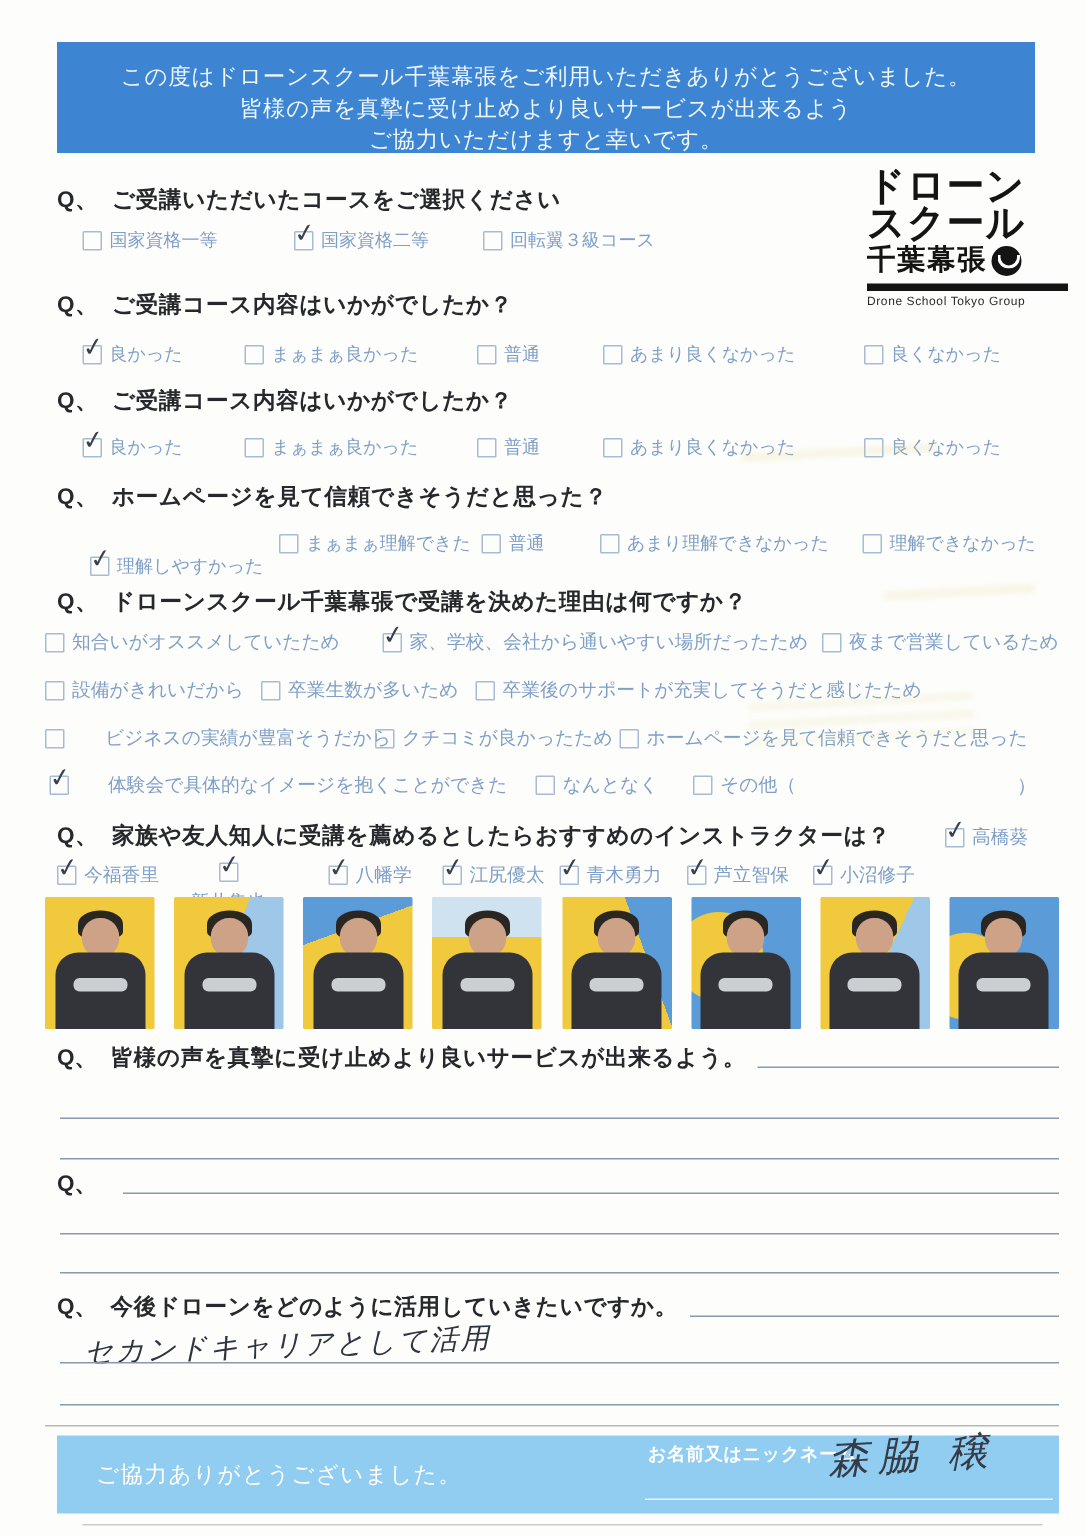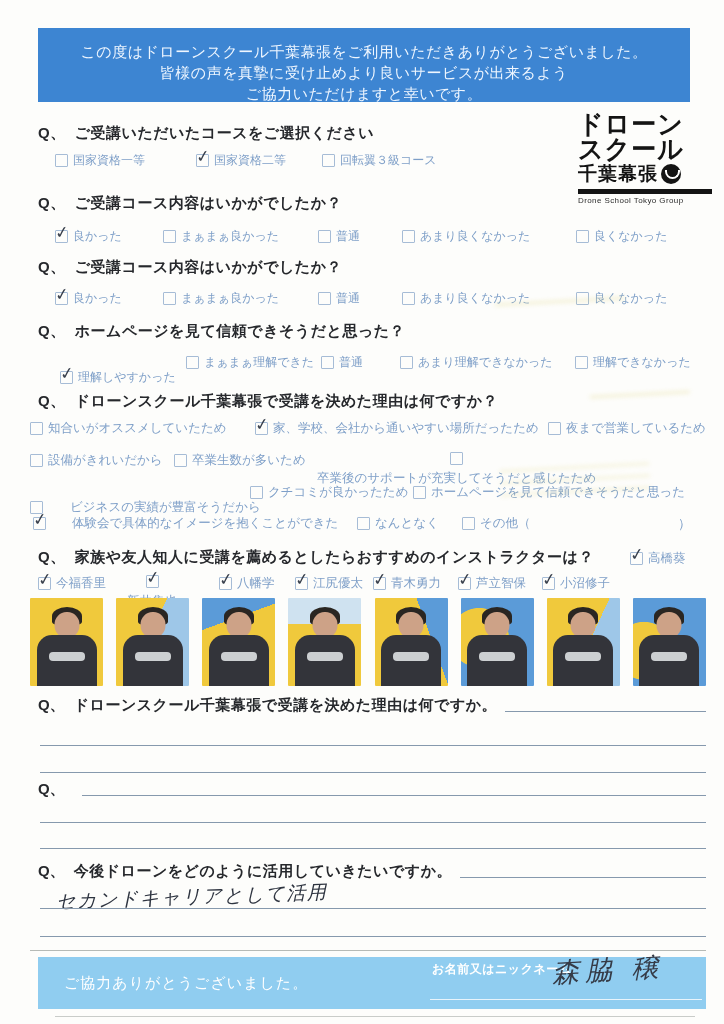--- a/index.html
+++ b/index.html
@@ -195,26 +195,26 @@
     </span>
 
   <span class="opt small" style="left:30px;top:452px;">
       <span class="box"></span>
       <span>設備がきれいだから</span>
     </span>
   <span class="opt small" style="left:174px;top:452px;">
       <span class="box"></span>
       <span>卒業生数が多いため</span>
     </span>
-  <span class="opt small" style="left:317px;top:452px;flex-direction:column;">
+  <span class="opt small" style="left:317px;top:452px;">
       <span class="box"></span>
       <span>卒業後のサポートが充実してそうだと感じたため</span>
     </span>
 
-  <span class="opt small" style="left:30px;top:499px;gap:27px;">
+  <span class="opt small" style="left:30px;top:484px;gap:27px;">
       <span class="box"></span>
       <span>ビジネスの実績が豊富そうだから</span>
     </span>
   <span class="opt small" style="left:250px;top:484px;">
       <span class="box"></span>
       <span>クチコミが良かったため</span>
     </span>
   <span class="opt small" style="left:413px;top:484px;">
       <span class="box"></span>
       <span>ホームページを見て信頼できそうだと思った</span>
@@ -316,21 +316,21 @@
     <div class="photo">
         <div class="p-hair"></div>
         <div class="p-head"></div>
         <div class="p-body"></div>
         <div class="p-drone"></div>
       </div>
   </div>
 
   <div class="free-q" style="top:696px;">
     <span class="q-prefix">Q、</span>
-      <span class="txt">ドローンスクール千葉幕張で受講を決めた理由は何ですか。</span>
+      <span class="txt">皆様の声を真摯に受け止めより良いサービスが出来るよう。</span>
       <span class="tail"></span>
   </div>
   <div class="answer-line" style="top:745px;"></div>
   <div class="answer-line" style="top:772px;"></div>
 
   <div class="free-q" style="top:780px;">
     <span class="q-prefix">Q、</span>
       <span class="tail"></span>
   </div>
   <div class="answer-line" style="top:822px;"></div>

